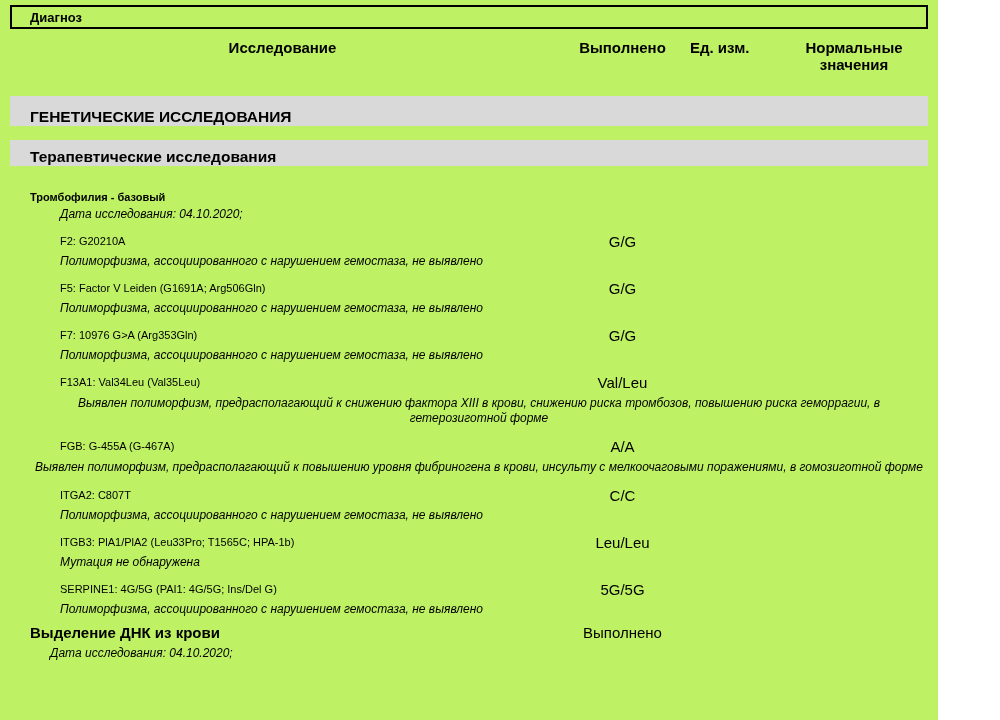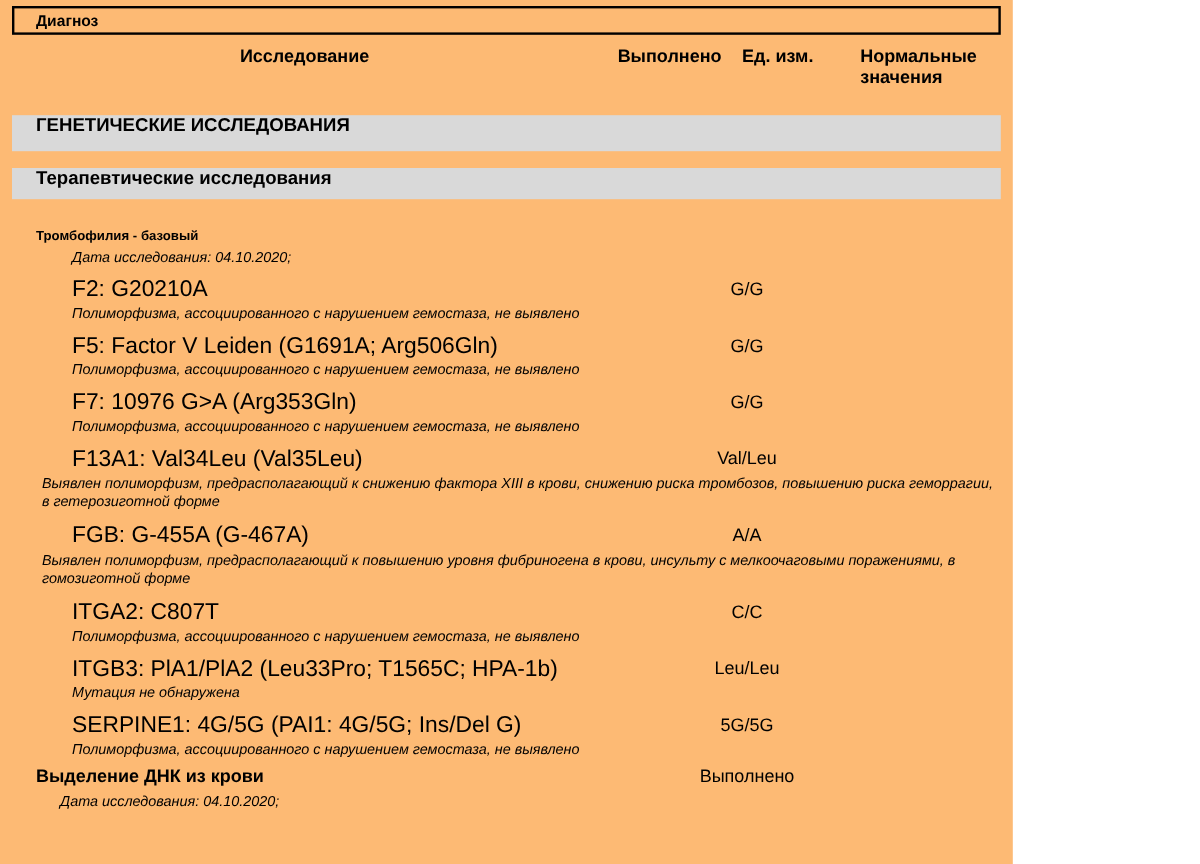--- a/index.html
+++ b/index.html
@@ -4,25 +4,25 @@
 <style>
   html, body {
     margin: 0;
     padding: 0;
     background: #ffffff;
     font-family: "Liberation Sans", sans-serif;
     color: #000000;
   }
   .page {
     position: relative;
-    width: 844px;
+    width: 938px;
     height: 720px;
     box-sizing: border-box;
     padding: 5px 10px 0 10px;
-    background: #fdba74;
+    background: #bef264;
     overflow: hidden;
   }
   .diagnosis-box {
     border: 2px solid #000000;
     height: 24px;
     display: flex;
     align-items: center;
     padding-left: 18px;
     font-size: 13px;
     font-weight: bold;
@@ -31,28 +31,28 @@
   .table-header {
     display: flex;
     margin-top: 10px;
     font-size: 15px;
     font-weight: bold;
     line-height: 1.15;
   }
   .col-name   { width: 545px; text-align: center; }
   .col-value  { width: 135px; text-align: center; }
   .col-units  { width: 110px; text-align: left; }
-  .col-normal { flex: 1; text-align: left; padding-right: 20px; }
+  .col-normal { flex: 1; text-align: center; padding-right: 20px; }
 
   .section-band {
     background: #d9d9d9;
     font-weight: bold;
     font-size: 15.5px;
     display: flex;
-    align-items: flex-start;
+    align-items: flex-end;
     padding-left: 20px;
     box-sizing: border-box;
   }
   .section-band.main { height: 30px; margin-top: 22px; }
   .section-band.sub  { height: 26px; margin-top: 14px; }
 
   .panel-title {
     font-weight: bold;
     font-size: 11px;
     padding-left: 20px;
@@ -64,40 +64,41 @@
     padding-left: 50px;
     margin-top: 4px;
   }
 
   .test-row { margin-top: 12px; }
   .row-main { display: flex; }
   .test-name {
     width: 545px;
     box-sizing: border-box;
     padding-left: 50px;
-    font-size: 19px;
+    font-size: 11px;
     line-height: 17px;
   }
   .test-value {
     width: 135px;
     text-align: center;
     font-size: 15px;
     line-height: 17px;
   }
   .test-note {
     font-style: italic;
     font-size: 12px;
     line-height: 13px;
     padding-left: 50px;
     margin-top: 5px;
   }
   .test-note.wide {
     padding-left: 25px;
     padding-right: 5px;
     line-height: 15px;
+    text-align: center;
   }
   .dna-row { margin-top: 8px; }
   .dna-title {
     width: 545px;
     box-sizing: border-box;
     padding-left: 20px;
     font-size: 15px;
     font-weight: bold;
     line-height: 18px;
   }

